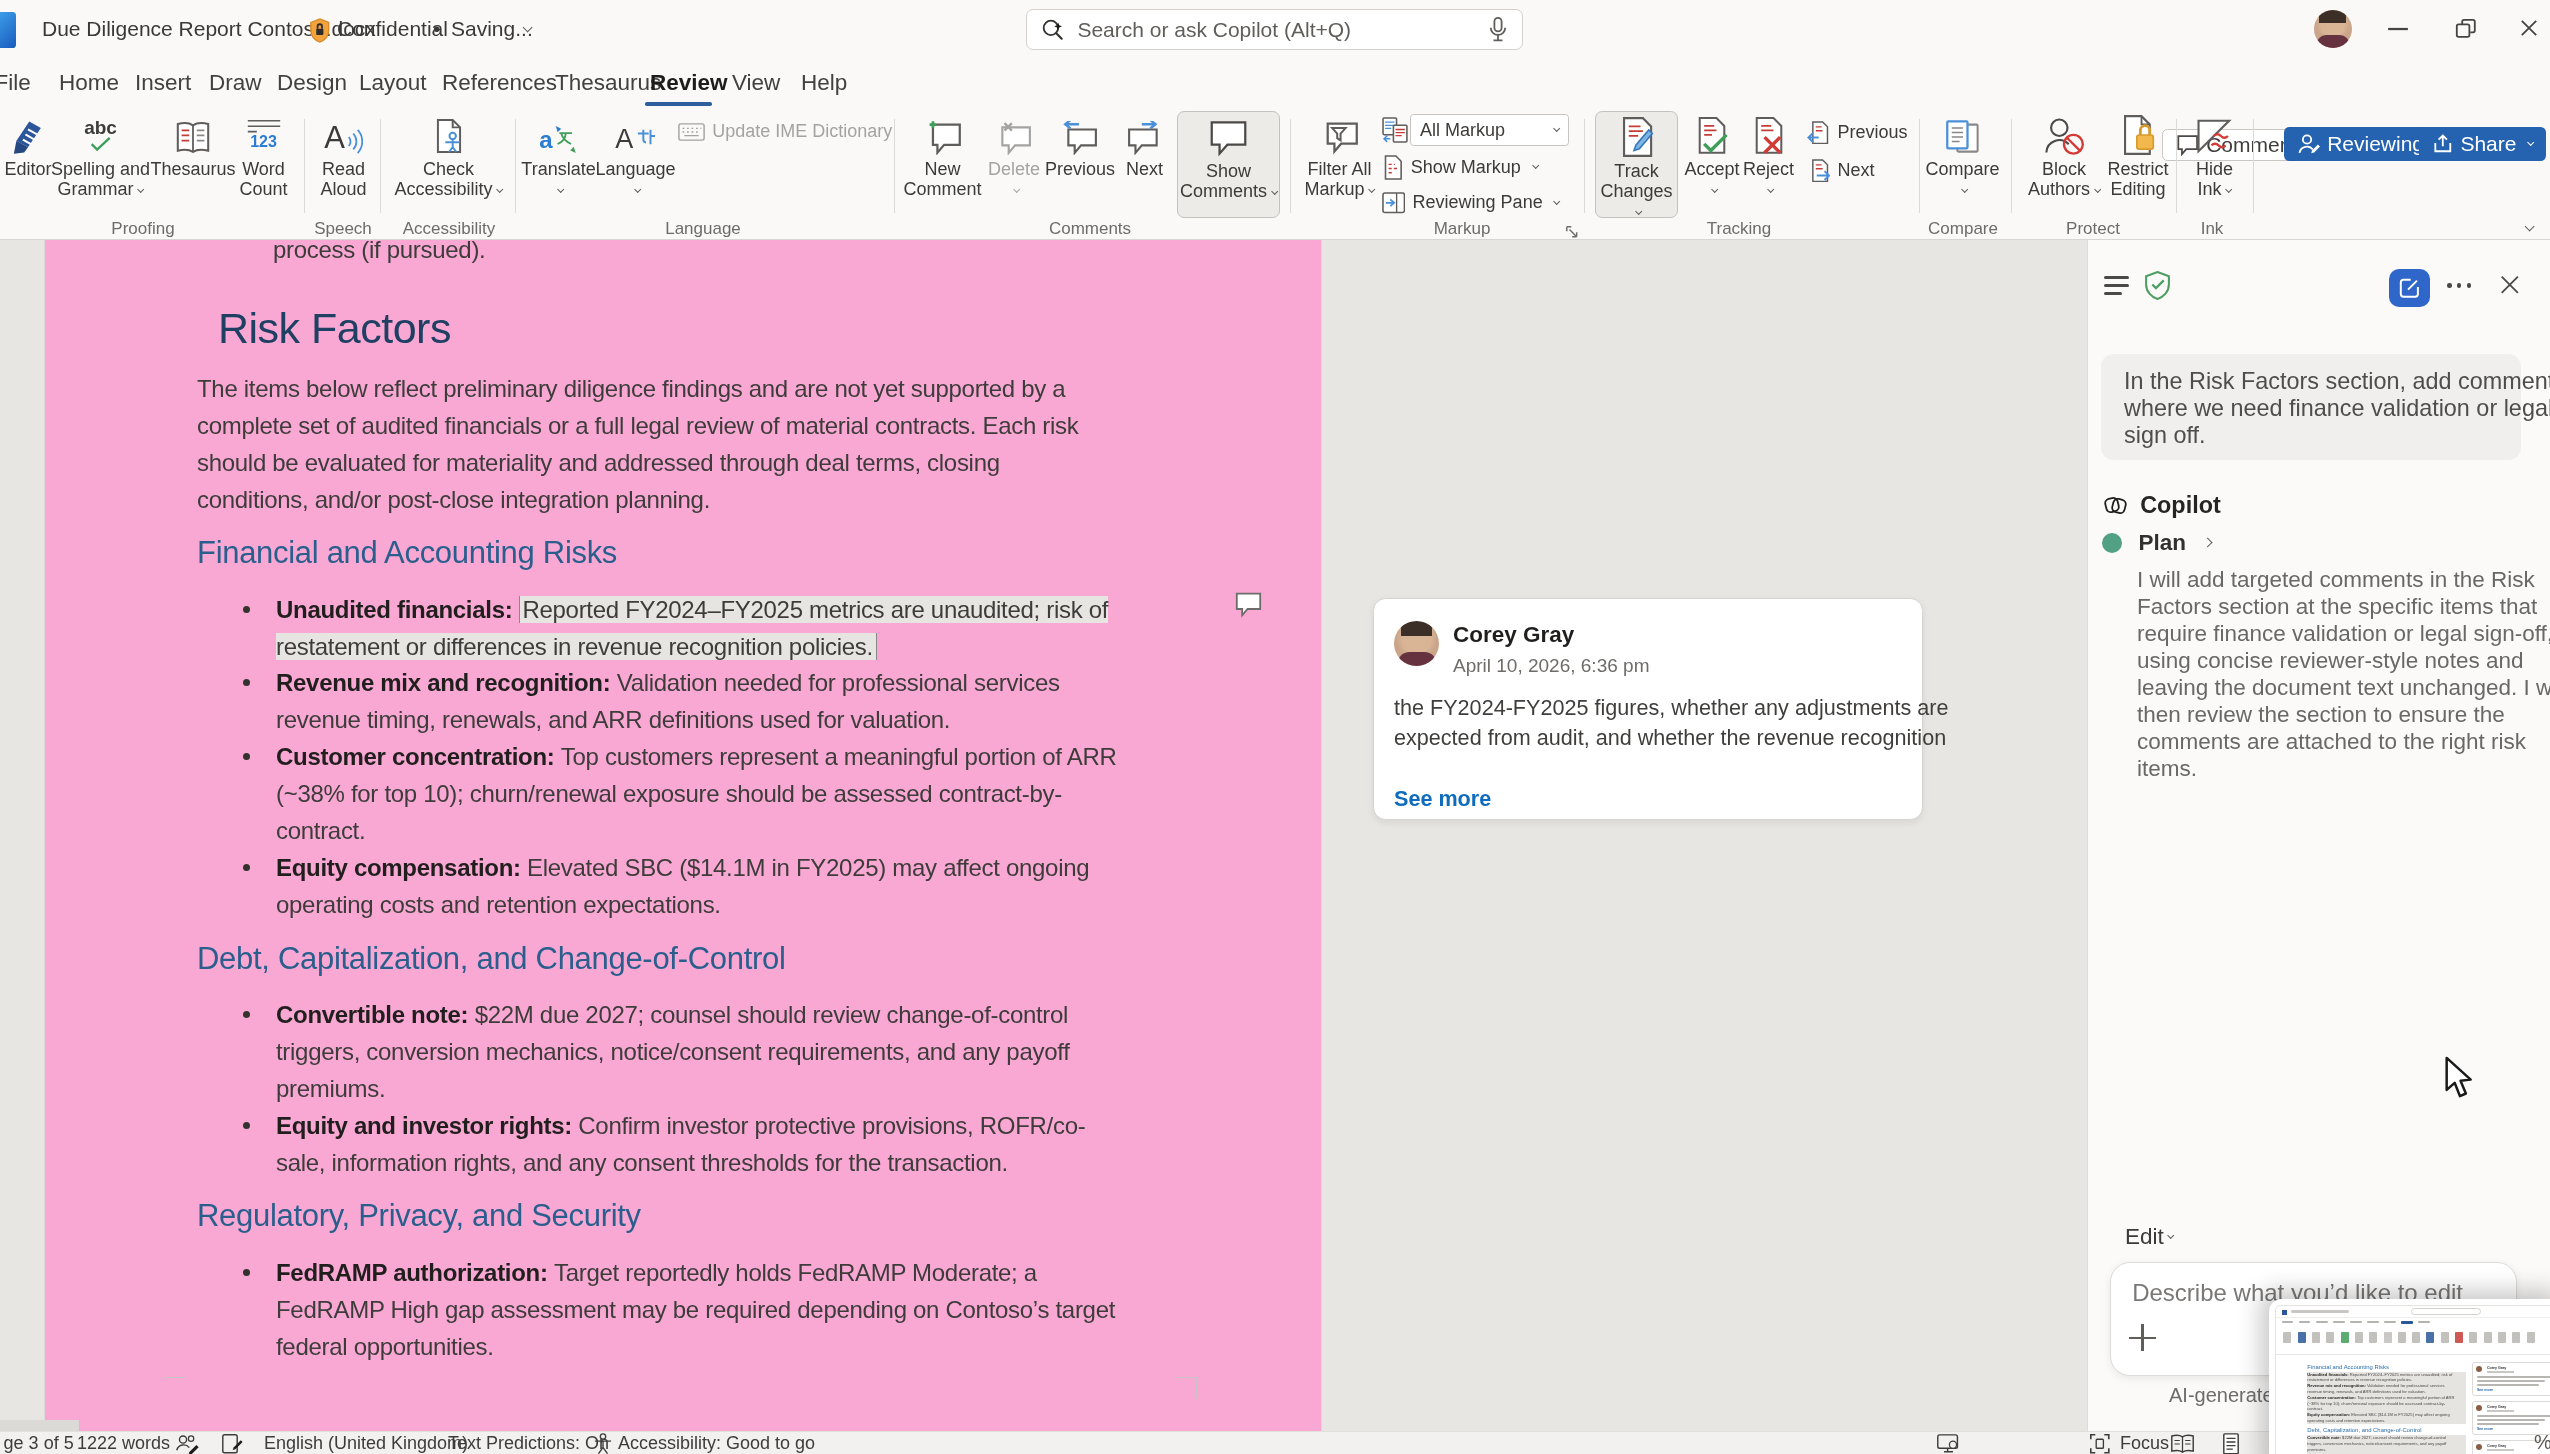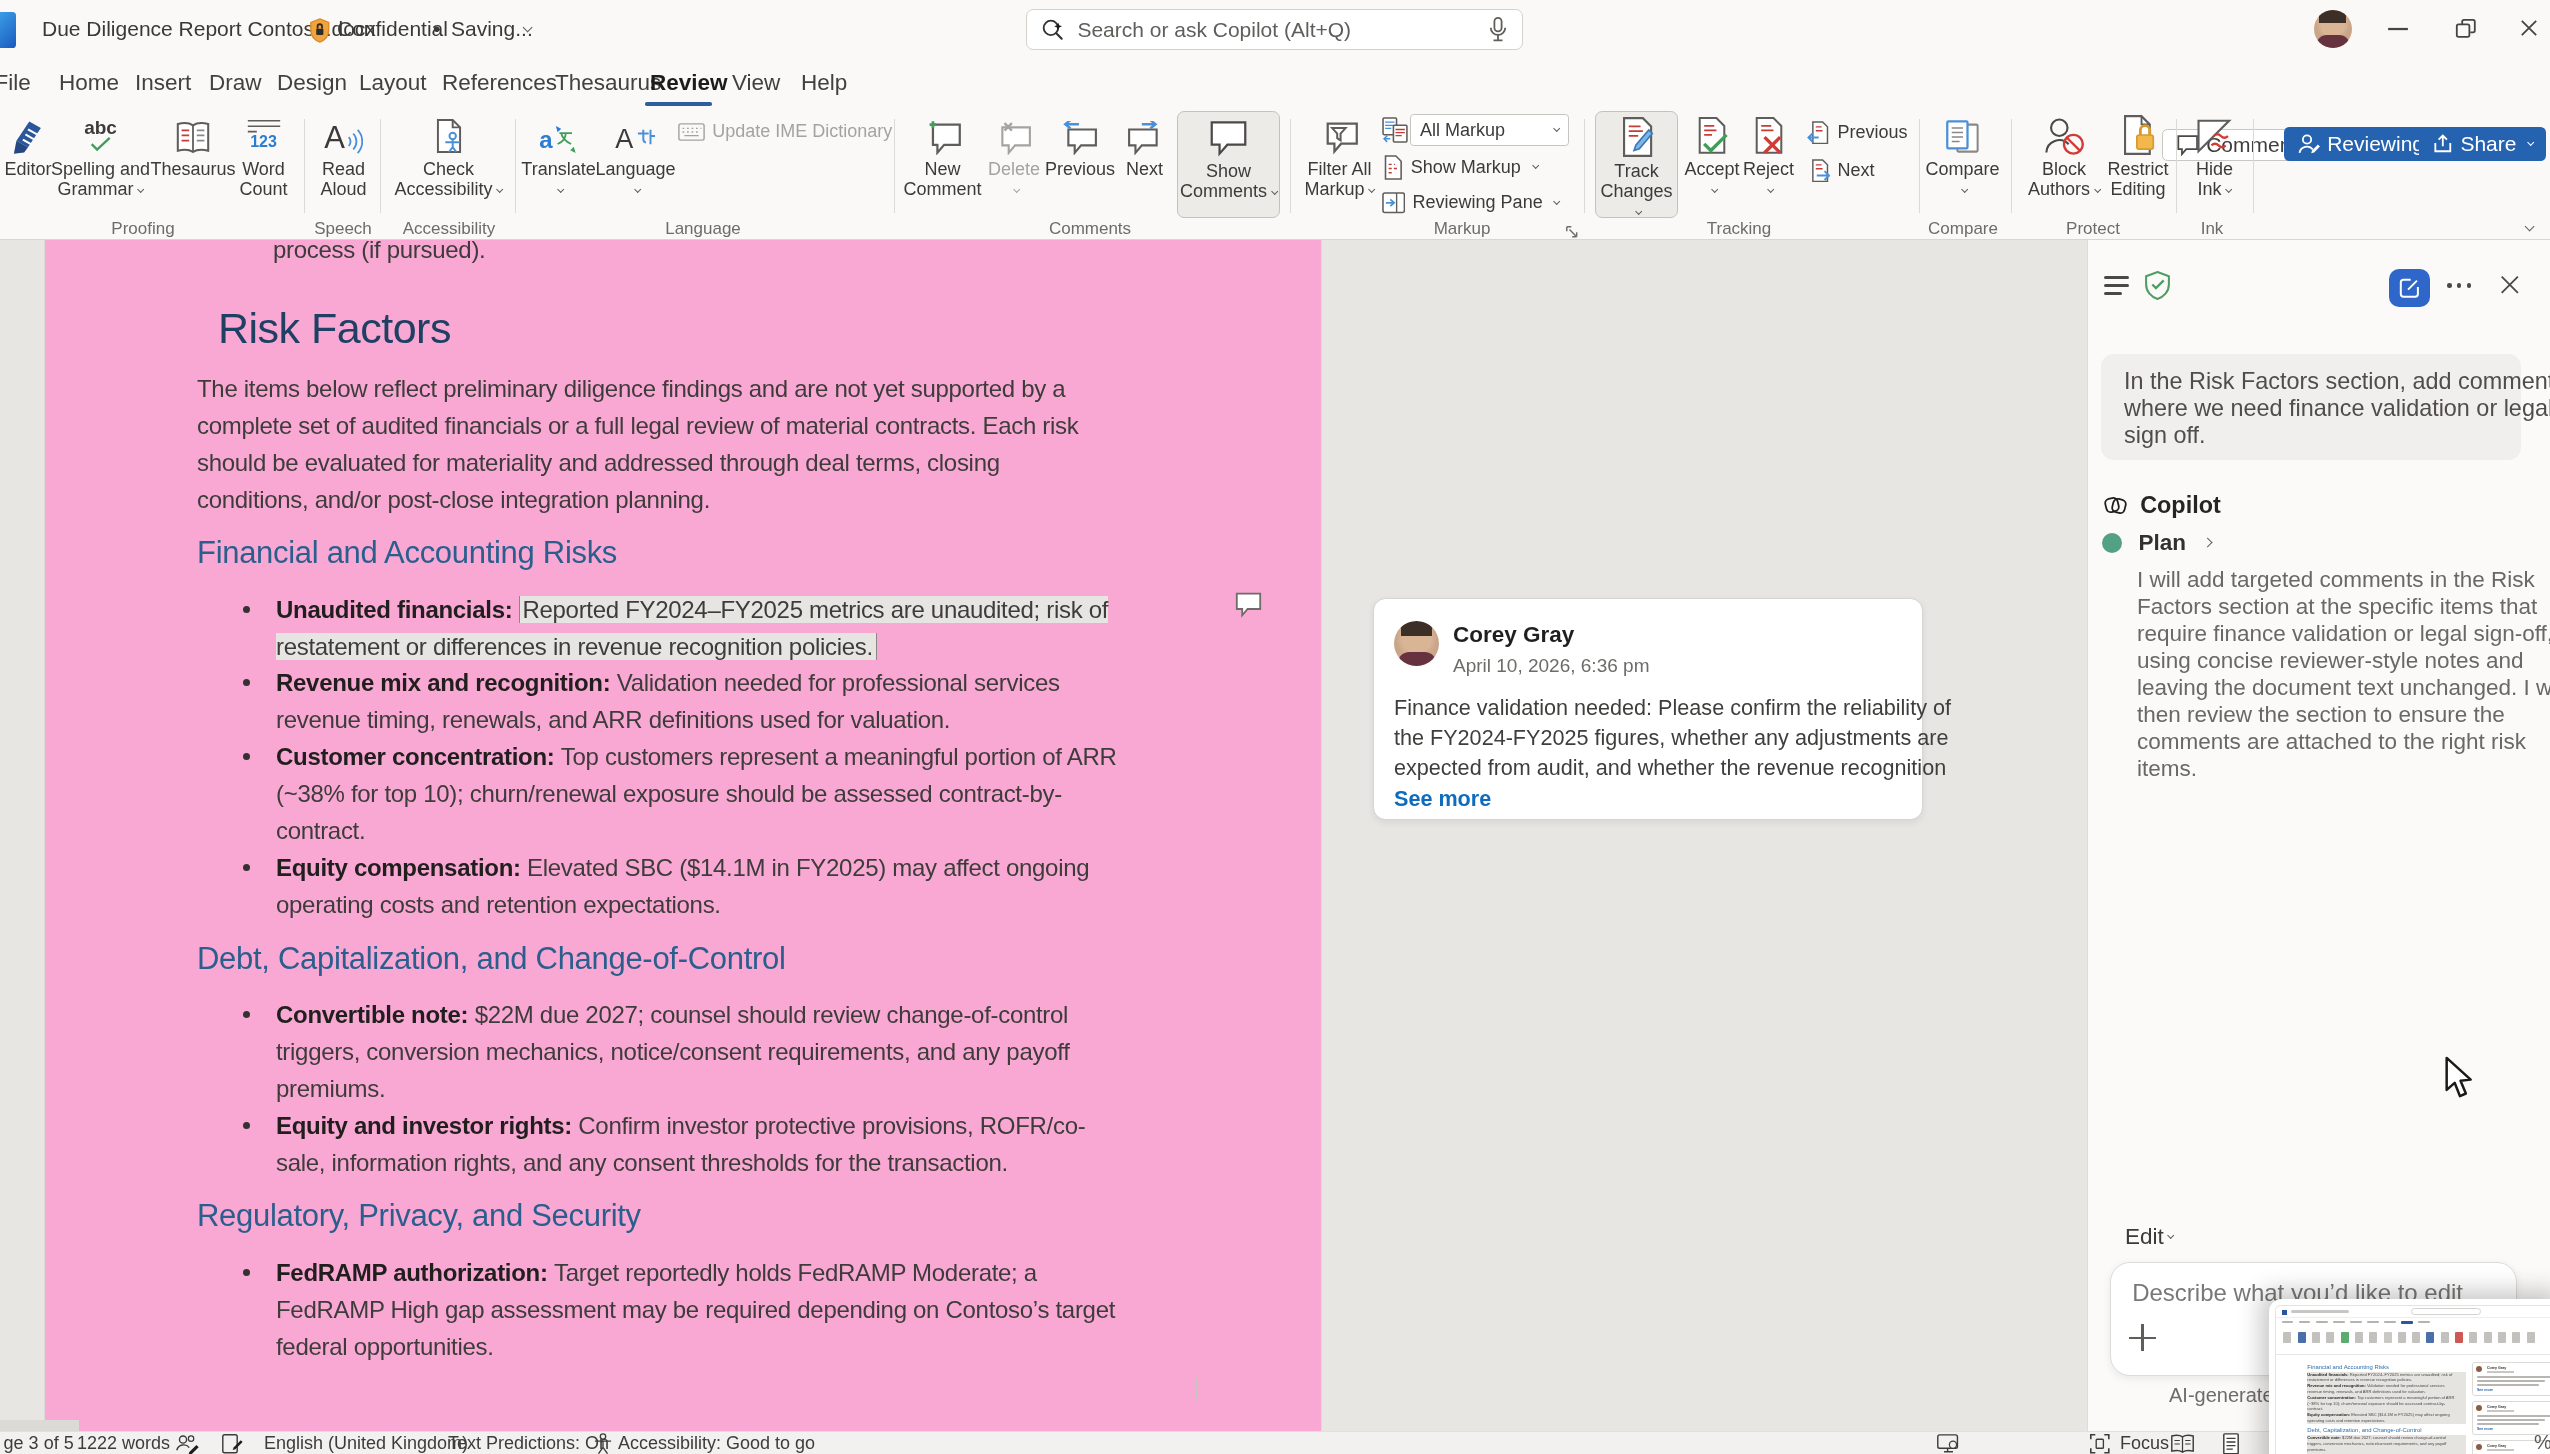--- a/index.html
+++ b/index.html
@@ -577,21 +577,20 @@
     </span>
     <div class="cornermark" style="left:118px;top:1137px;border-top-width:1.8px;border-left-width:1.8px;"></div>
     <div class="cornermark" style="left:1130px;top:1137px;border-top-width:1.8px;border-right-width:1.8px;"></div>
   </div>
 
   <div id="comment-card">
     <div id="comment-avatar"></div>
     <div id="comment-author">Corey Gray</div>
     <div id="comment-date">April 10, 2026, 6:36 pm</div>
     <div id="comment-body">
-        <div class="cline">Finance validation needed: Please confirm the reliability of</div>
         <div class="cline">the FY2024-FY2025 figures, whether any adjustments are</div>
         <div class="cline">expected from audit, and whether the revenue recognition</div>
       </div>
     <div id="see-more">See more</div>
   </div>
 
   <div id="pane">
     <span class="pic" style="left:16px;top:36px;">
         <div class="hamb"></div>
         <div class="hamb"></div>

